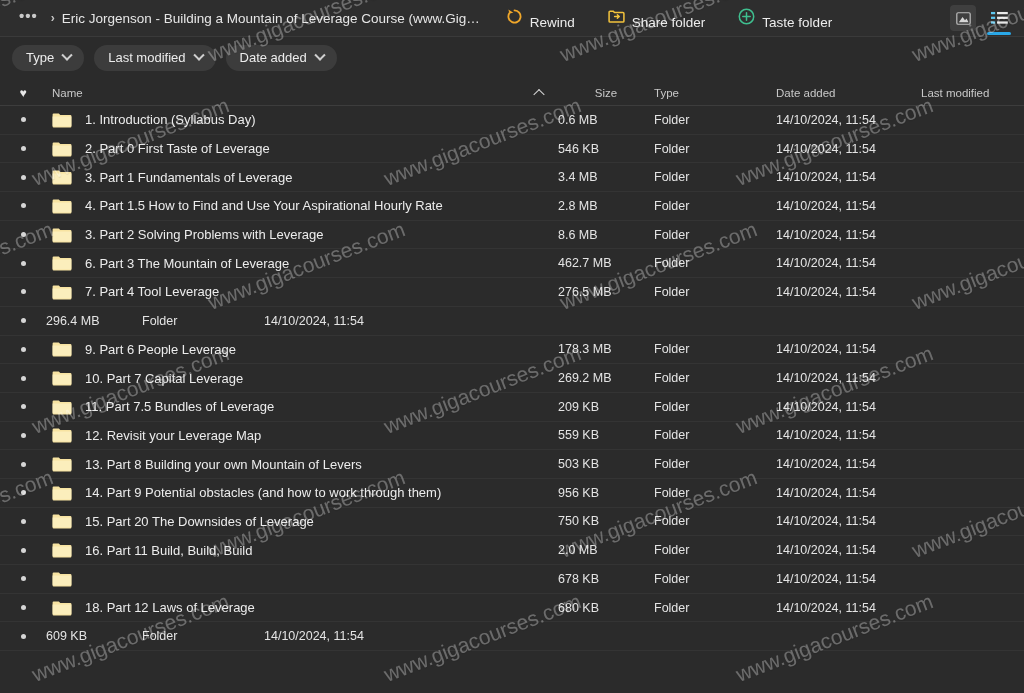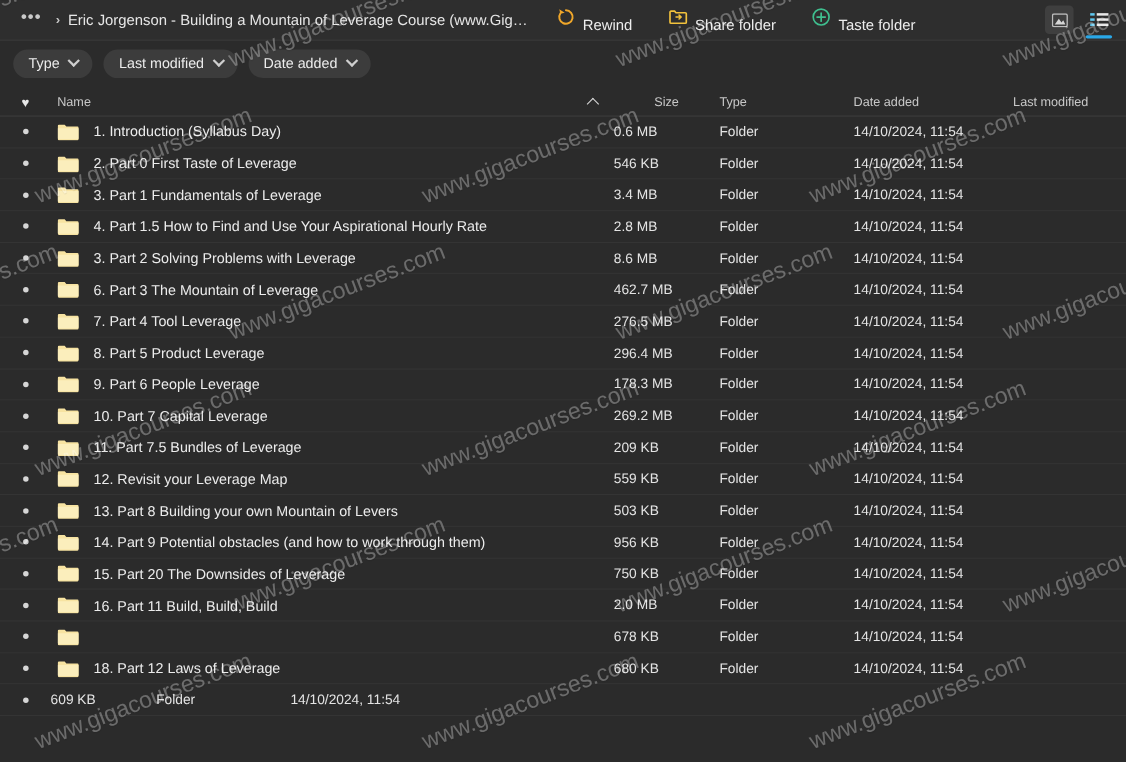--- a/index.html
+++ b/index.html
@@ -331,27 +331,20 @@
             <span class="fname">7. Part 4 Tool Leverage</span>
           </div>
           <div class="c-size cellmuted">276.5 MB</div>
           <div class="c-type cellmuted">Folder</div>
           <div class="c-date cellmuted">14/10/2024, 11:54</div>
           <div class="c-mod cellmuted"></div>
         </div>
         <div class="row">
           <div class="c-fav">
             <span class="bullet"></span>
-          </div>
-          <div class="c-name">
-            <svg class="folder-ico" viewBox="0 0 20 16">
-              <path d="M0.6 2.4a1 1 0 0 1 1-1h5.2l1.5 1.7h10.1a1 1 0 0 1 1 1v10.5a1 1 0 0 1-1 1H1.6a1 1 0 0 1-1-1z" fill="#f7e3a1"></path>
-              <path d="M0.6 4.6h18.8v9.0a1 1 0 0 1-1 1H1.6a1 1 0 0 1-1-1z" fill="#fbeebc"></path>
-            </svg>
-            <span class="fname">8. Part 5 Product Leverage</span>
           </div>
           <div class="c-size cellmuted">296.4 MB</div>
           <div class="c-type cellmuted">Folder</div>
           <div class="c-date cellmuted">14/10/2024, 11:54</div>
           <div class="c-mod cellmuted"></div>
         </div>
         <div class="row">
           <div class="c-fav">
             <span class="bullet"></span>
           </div>

